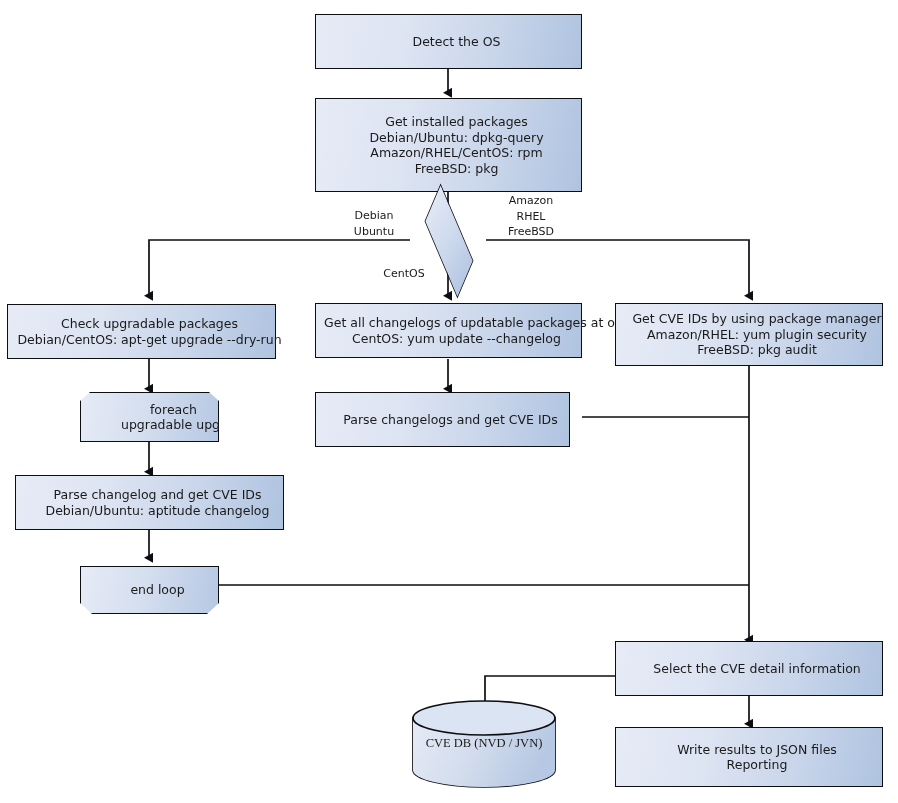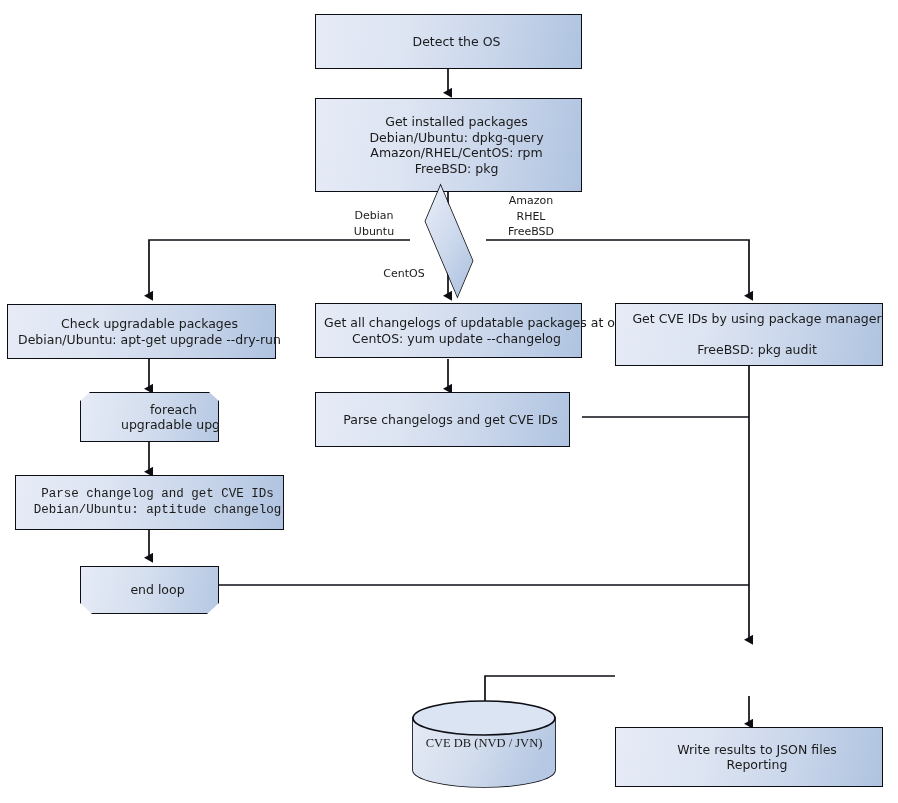--- a/index.html
+++ b/index.html
@@ -177,61 +177,64 @@
     <span>FreeBSD</span>
   </div>
 
   <div class="edge-label" style="left:368px; top:266px; width:72px; text-align:center;">
     <span>CentOS</span>
   </div>
 
   <div class="node proc" style="left:7px; top:304px; width:269px; height:55px;">
     <span class="txt">
       <span>Check upgradable packages</span><br>
-      <span>Debian/Ubuntu: apt-get upgrade --dry-run</span>
+      <span>Debian/CentOS: apt-get upgrade --dry-run</span>
     </span>
   </div>
 
   <div class="node proc" style="left:315px; top:303px; width:267px; height:55px;">
     <span class="txt overflow-text">
       <span>Get all changelogs of updatable packages at once</span><br>
       <span>CentOS: yum update --changelog</span>
     </span>
   </div>
 
   <div class="node proc" style="left:615px; top:303px; width:268px; height:63px;">
     <span class="txt">
       <span>Get CVE IDs by using package manager</span><br>
-      <br>
+      <span>Amazon/RHEL: yum plugin security</span><br>
       <span>FreeBSD: pkg audit</span>
     </span>
   </div>
 
   <div class="node loopstart" style="left:80px; top:392px; width:139px; height:50px;padding-left:32px;">
     <span class="txt">
       <span>foreach</span><br>
       <span>upgradable  upgrade</span>
     </span>
   </div>
 
   <div class="node proc" style="left:315px; top:392px; width:255px; height:55px;">
     <span class="txt">Parse changelogs and get CVE IDs</span>
   </div>
 
-  <div class="node proc" style="left:15px; top:475px; width:269px; height:55px;font-family:Liberation Mono, monospace;">
+  <div class="node proc" style="left:15px; top:475px; width:269px; height:55px;">
     <span class="txt">
       <span>Parse changelog and get  CVE IDs</span><br>
       <span>Debian/Ubuntu: aptitude changelog</span>
     </span>
   </div>
 
   <div class="node loopend" style="left:80px; top:566px; width:139px; height:48px;">
     <span class="txt">end loop</span>
   </div>
 
+  <div class="node proc" style="left:615px; top:641px; width:268px; height:55px;">
+    <span class="txt">Select the CVE detail information</span>
+  </div>
 
   <div class="node proc" style="left:615px; top:727px; width:268px; height:60px;">
     <span class="txt">
       <span>Write results to JSON files</span><br>
       <span>Reporting</span>
     </span>
   </div>
 
   <div class="db" style="left:413px; top:700px; width:142px; height:90px;">
     <span class="db-label" style="top:36px;font-family:Liberation Serif, serif;">CVE DB (NVD / JVN)</span>

